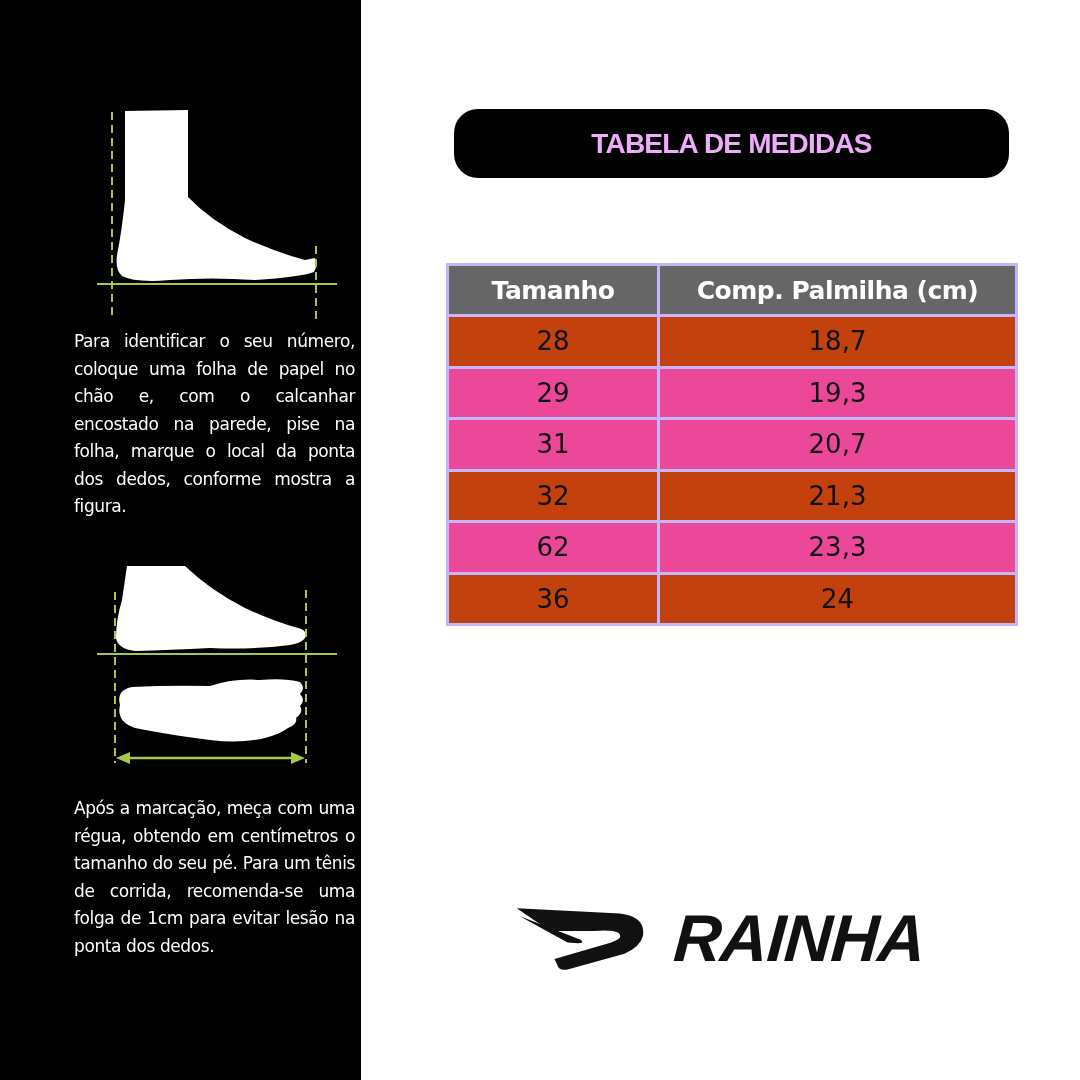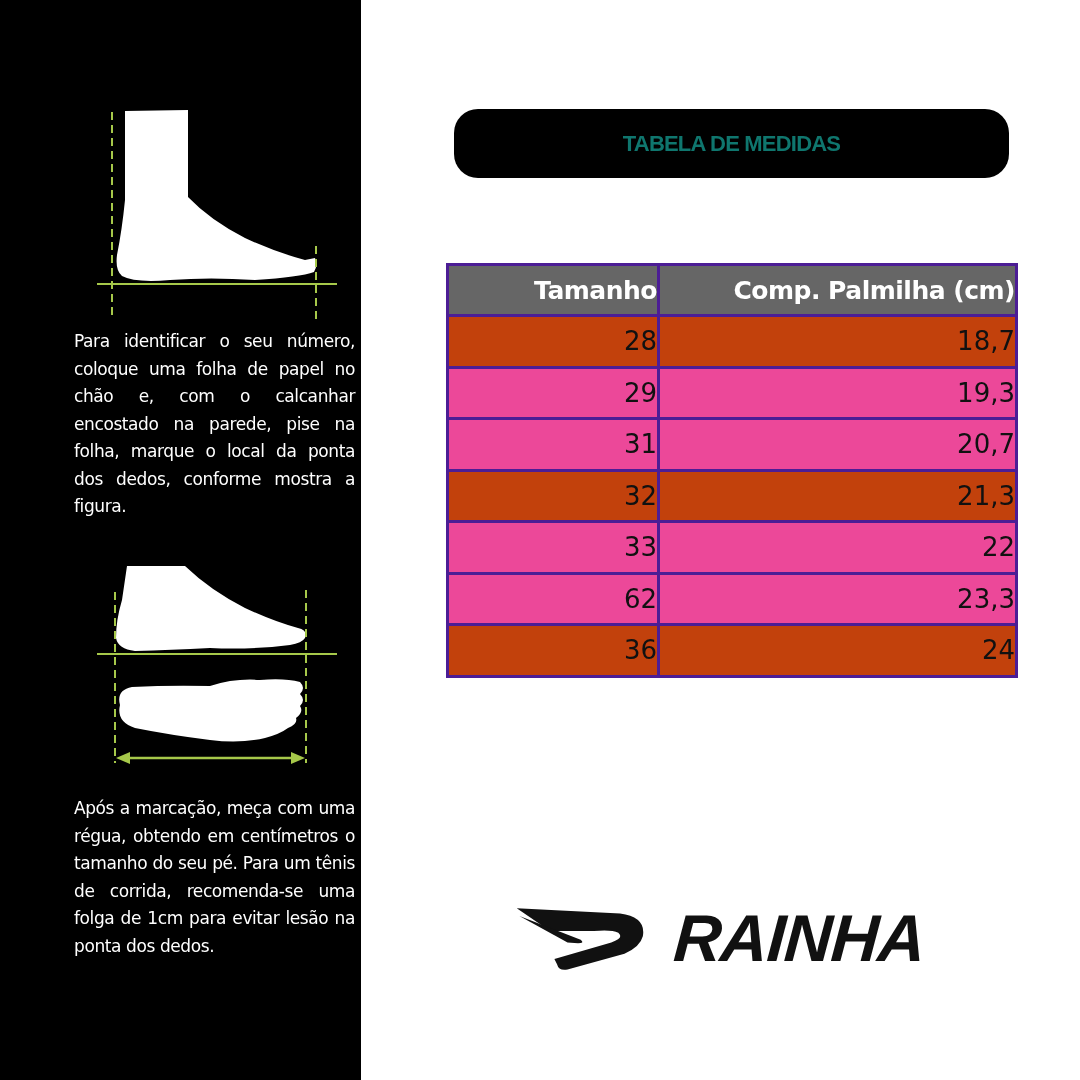--- a/index.html
+++ b/index.html
@@ -23,30 +23,30 @@
   }
   .instruction-1 { top: 328px; }
   .instruction-2 { top: 795px; }
 
   .title-pill {
     position: absolute; left: 454px; top: 109px; width: 555px; height: 69px;
     background: #000000; border-radius: 24px;
     display: flex; align-items: center; justify-content: center;
   }
   .title-text {
-    color: #0f766e; font-family: "Liberation Sans", sans-serif;
-    font-weight: bold; font-size: 22px; letter-spacing: -0.8px;
+    color: #f0abfc; font-family: "Liberation Sans", sans-serif;
+    font-weight: bold; font-size: 28px; letter-spacing: -0.8px;
   }
 
   .size-table {
     position: absolute; left: 446px; top: 263px; width: 572px;
     border-collapse: collapse; border: 3px solid #111111;
   }
   .size-table th, .size-table td {
-    border: 3px solid #4c1d95; text-align: right;
+    border: 3px solid #c4b5fd; text-align: center;
     font-family: "DejaVu Sans", sans-serif;
   }
   .size-table th {
     background: #666666; color: #ffffff; height: 51px;
     font-size: 25px; font-weight: bold; letter-spacing: -0.5px;
   }
   .size-table td {
     height: 51.5px; font-size: 26px; color: #111111;
   }
   .size-table th.col-size, .size-table td.col-size { width: 211px; }
@@ -127,24 +127,20 @@
     </tr>
     <tr class="row-even">
       <td class="col-size">31</td>
       <td>20,7</td>
     </tr>
     <tr class="row-odd">
       <td class="col-size">32</td>
       <td>21,3</td>
     </tr>
     <tr class="row-even">
-      <td class="col-size">33</td>
-      <td>22</td>
-    </tr>
-    <tr class="row-even">
       <td class="col-size">62</td>
       <td>23,3</td>
     </tr>
     <tr class="row-odd">
       <td class="col-size">36</td>
       <td>24</td>
     </tr>
   </tbody>
 </table>
 

